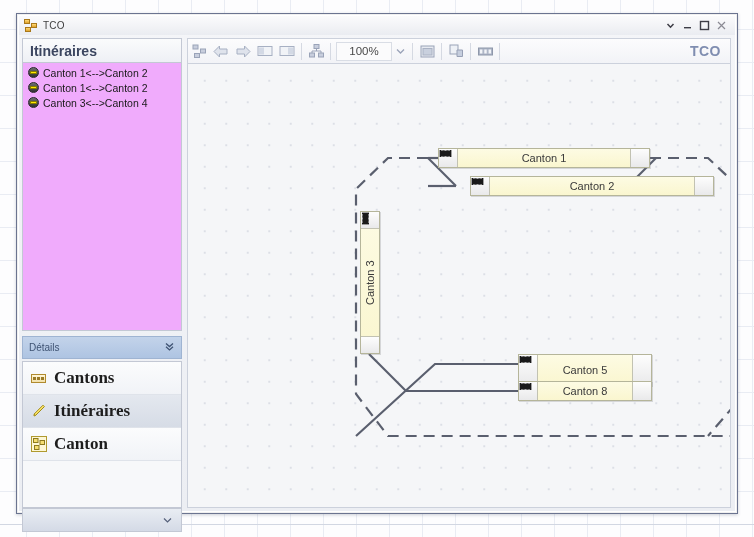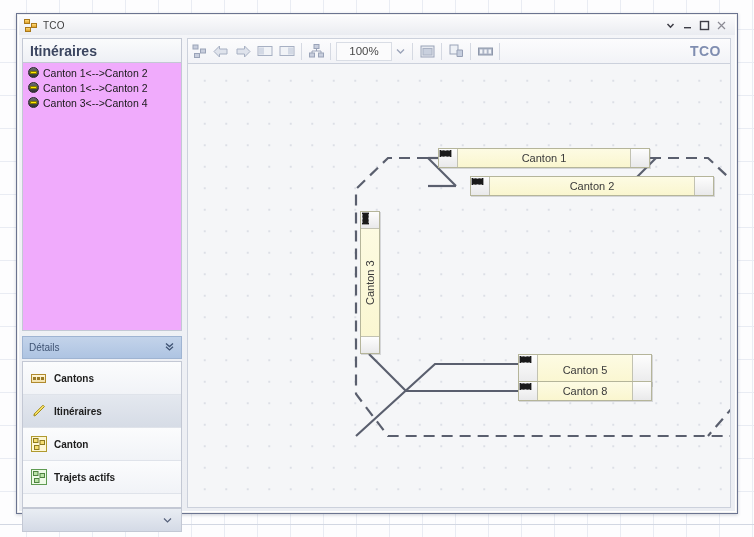--- a/index.html
+++ b/index.html
@@ -214,23 +214,24 @@
   .nav-item.selected {
     background: linear-gradient(to bottom,#e4e8ef,#d6dce6);
   }
   .nav-ico {
     width: 16px; height: 16px;
     margin-right: 7px;
     flex: none;
     position: relative;
   }
   .nav-label {
-    font-size: 10px;
+    font-size: 17px;
     font-weight: bold;
     color: #1d1d1d;
+    font-family: Liberation Serif, serif;
   }
   
   .ico-cantons {
     border: 1px solid #b08a2e;
     background: linear-gradient(to bottom,#fff6d8,#f2e0ab);
     height: 9px; width: 15px;
     margin-top: 4px;
     box-sizing: border-box;
     display: flex; align-items: center; justify-content: space-around;
   }
@@ -485,29 +486,20 @@
         </div>
         <div class="nav-item">
           <span class="nav-ico"><span class="nav-graph"><svg width="16" height="16" viewBox="0 0 16 16">
                 <rect x="0.5" y="0.5" width="15" height="15" fill="#fdf7d5" stroke="#b09a2f"></rect>
                 <rect x="2.5" y="2.5" width="4.5" height="4" fill="#f4dd72" stroke="#8d7a1e"></rect>
                 <rect x="9" y="4.5" width="4.5" height="4" fill="#f4dd72" stroke="#8d7a1e"></rect>
                 <rect x="3.5" y="9.5" width="4.5" height="4" fill="#f4dd72" stroke="#8d7a1e"></rect>
               </svg></span></span>
           <span class="nav-label">Canton</span>
         </div>
-        <div class="nav-item">
-          <span class="nav-ico"><span class="nav-graph"><svg width="16" height="16" viewBox="0 0 16 16">
-                <rect x="0.5" y="0.5" width="15" height="15" fill="#eefae7" stroke="#5f9b52"></rect>
-                <rect x="2.5" y="2.5" width="4.5" height="4" fill="#b9e3a6" stroke="#4d8241"></rect>
-                <rect x="9" y="4.5" width="4.5" height="4" fill="#b9e3a6" stroke="#4d8241"></rect>
-                <rect x="3.5" y="9.5" width="4.5" height="4" fill="#b9e3a6" stroke="#4d8241"></rect>
-              </svg></span></span>
-          <span class="nav-label">Trajets actifs</span>
-        </div>
       </div>
 
     <div id="nav-footer">
       <span class="caret">
         <svg width="9" height="6" viewBox="0 0 9 6">
             <path d="M1 1.5 L4.5 5 L8 1.5" fill="none" stroke="#55607a" stroke-width="1.2"></path>
           </svg>
       </span>
     </div>
   </div>

